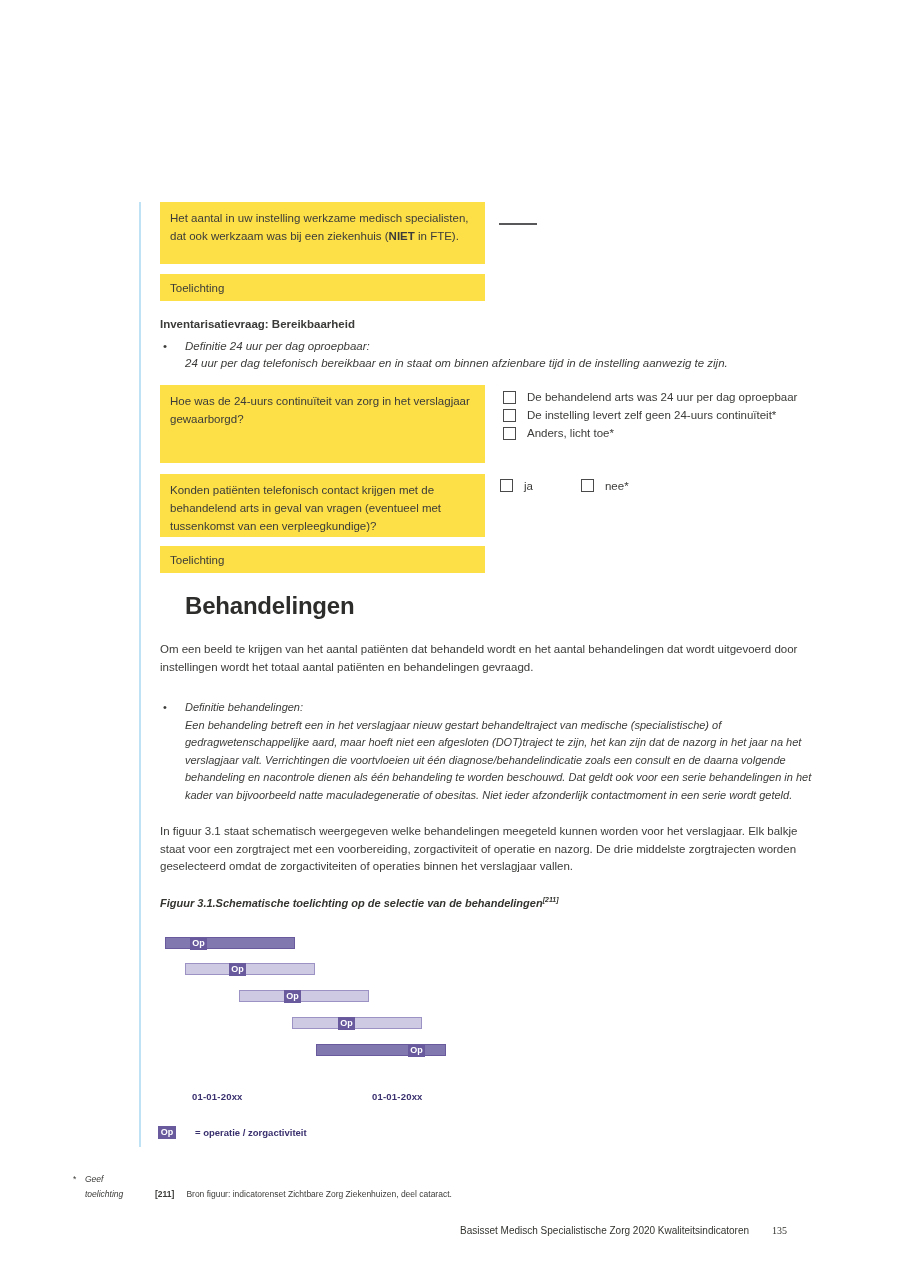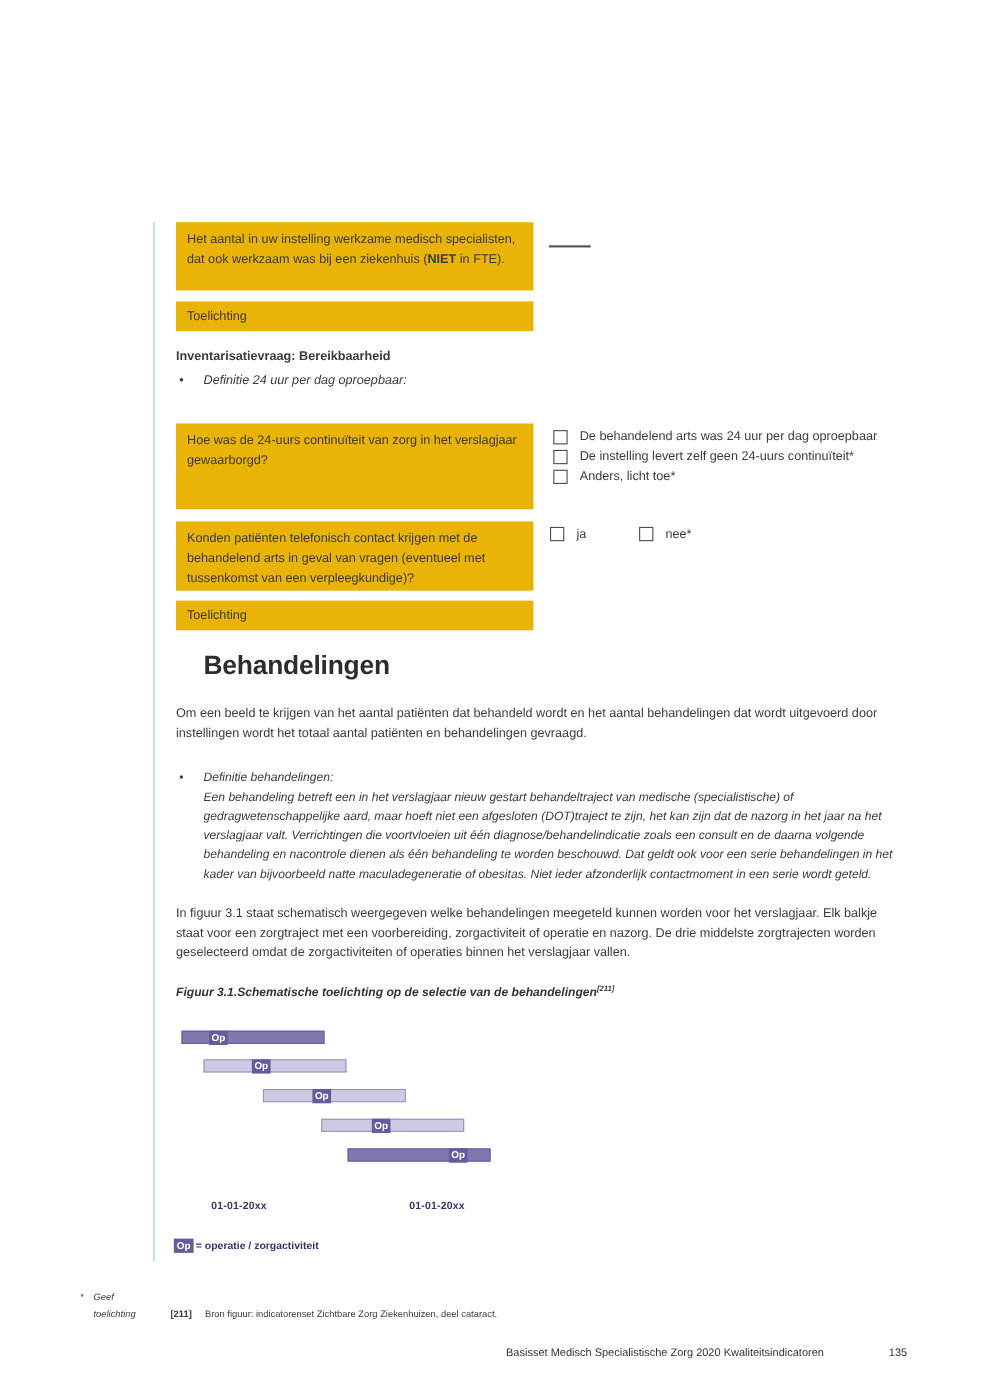--- a/index.html
+++ b/index.html
@@ -6,21 +6,21 @@
   body{
     width:900px;height:1273px;position:relative;background:#ffffff;
     font-family:"Liberation Sans","DejaVu Sans",sans-serif;
     color:#3b3b39;-webkit-font-smoothing:antialiased;
   }
   .abs{position:absolute;}
   
   .vline{left:139px;top:202px;width:2px;height:945px;background:#bfe2f4;}
   
   .bluebox{
-    background:#eab308;box-sizing:border-box;
+    background:#fde047;box-sizing:border-box;
     padding:7px 10px 0 10px;font-size:11.5px;line-height:18px;color:#3b3b39;
   }
   .qbox1{left:160px;top:202px;width:325px;height:62px;}
   .tbox1{left:160px;top:274px;width:325px;height:27px;padding-top:5px;}
   .qbox2{left:160px;top:385px;width:325px;height:78px;}
   .qbox3{left:160px;top:474px;width:325px;height:63px;}
   .tbox2{left:160px;top:546px;width:325px;height:27px;padding-top:5px;}
   .answer-line{left:499px;top:223px;width:38px;height:2px;background:#58585a;}
   b.inline{font-weight:bold;}
   
@@ -63,47 +63,48 @@
     position:absolute;top:1091px;font-size:9.5px;font-weight:bold;
     color:var(--accent-text,#39306e);letter-spacing:0.2px;
   }
   .date1{left:192px;}
   .date2{left:372px;}
   .legend{left:158px;top:1126px;display:flex;align-items:center;}
   .legend .opblock{
     width:18px;height:13px;background:var(--op-block,#695a9e);color:#fff;
     font-size:9px;font-weight:bold;text-align:center;line-height:13px;flex:0 0 18px;
   }
-  .legend .ltext{margin-left:2px;font-size:9.5px;font-weight:bold;color:var(--accent-text,#453a80);}
+  .legend .ltext{margin-left:19px;font-size:9.5px;font-weight:bold;color:var(--accent-text,#453a80);}
   
   .fn-star{left:73px;top:1172px;width:70px;font-size:8.5px;font-style:italic;line-height:15px;display:flex;color:#3b3b39;}
   .fn-star .marker{width:12px;flex:0 0 12px;font-style:normal;}
   .fn-star .txt{width:50px;}
   .fn-ref{left:155px;top:1189px;font-size:8.5px;color:#3b3b39;display:flex;}
   .fn-ref .id{font-weight:bold;}
   .fn-ref .txt{margin-left:12px;}
   .footer-text{left:460px;top:1225px;font-size:10px;color:#33332f;}
-  .footer-page{left:808px;top:1225px;font-size:10px;color:#33332f;}
+  .footer-page{left:772px;top:1225px;font-size:10px;color:#33332f;font-family:Liberation Serif, serif;}
 </style>
 </head>
 <body>
 
 <div class="abs vline"></div>
 
 <div class="abs bluebox qbox1"><span><span>Het aantal in uw instelling werkzame medisch specialisten, dat ook werkzaam was bij een ziekenhuis (</span><b class="inline">NIET</b><span> in FTE).</span></span></div>
 <div class="abs answer-line"></div>
 
 <div class="abs bluebox tbox1"><span>Toelichting</span></div>
 
 <div class="abs inv">
   <div class="h">Inventarisatievraag: Bereikbaarheid</div>
   <div class="bullet-row">
     <span class="bullet">•</span>
     <span class="it">Definitie 24 uur per dag oproepbaar:</span>
   </div>
+  <div class="body it">24 uur per dag telefonisch bereikbaar en in staat om binnen afzienbare tijd in de instelling aanwezig te zijn.</div>
 </div>
 
 <div class="abs bluebox qbox2"><span>Hoe was de 24-uurs continuïteit van zorg in het verslagjaar gewaarborgd?</span></div>
 <div class="abs optgroup">
   <div class="optrow">
     <span class="cb"></span>
     <span class="lbl">De behandelend arts was 24 uur per dag oproepbaar</span>
   </div>
   <div class="optrow">
     <span class="cb"></span>

